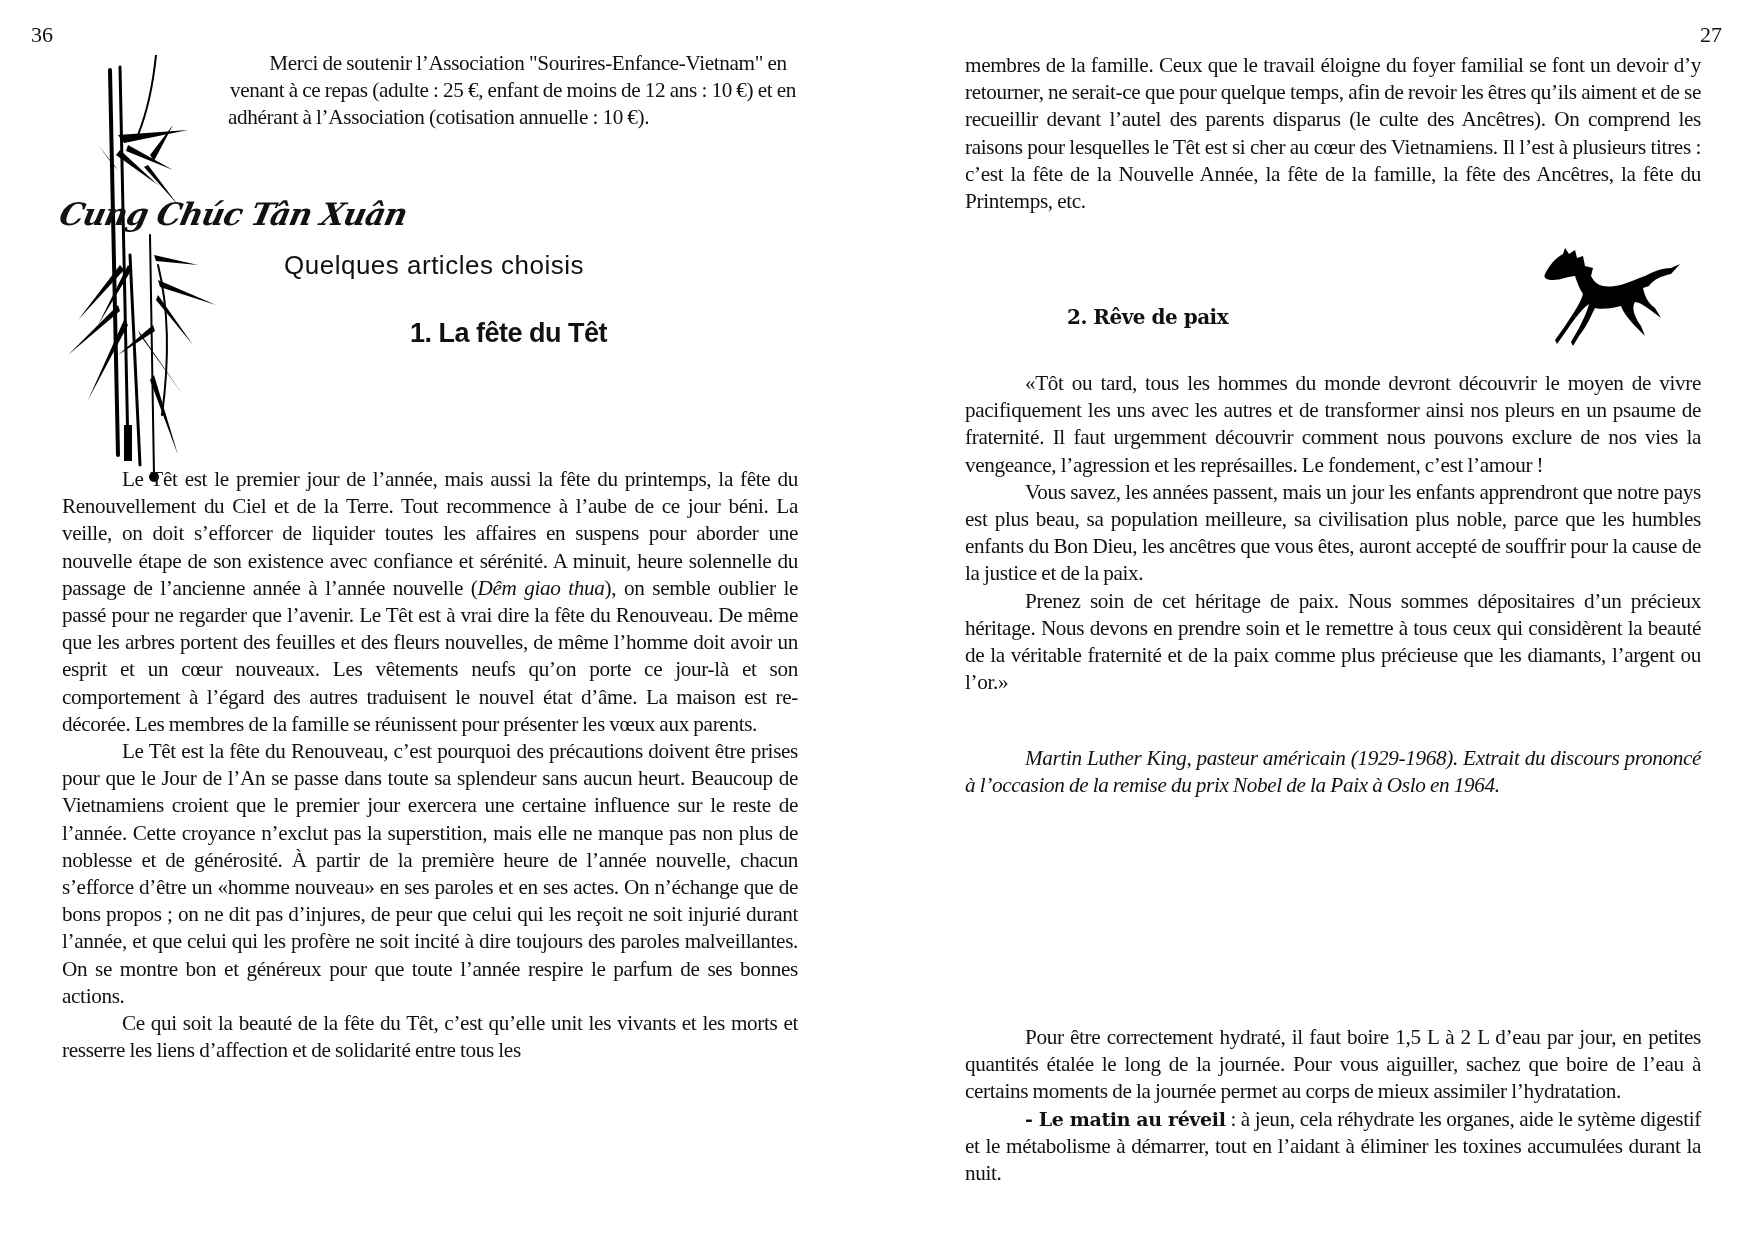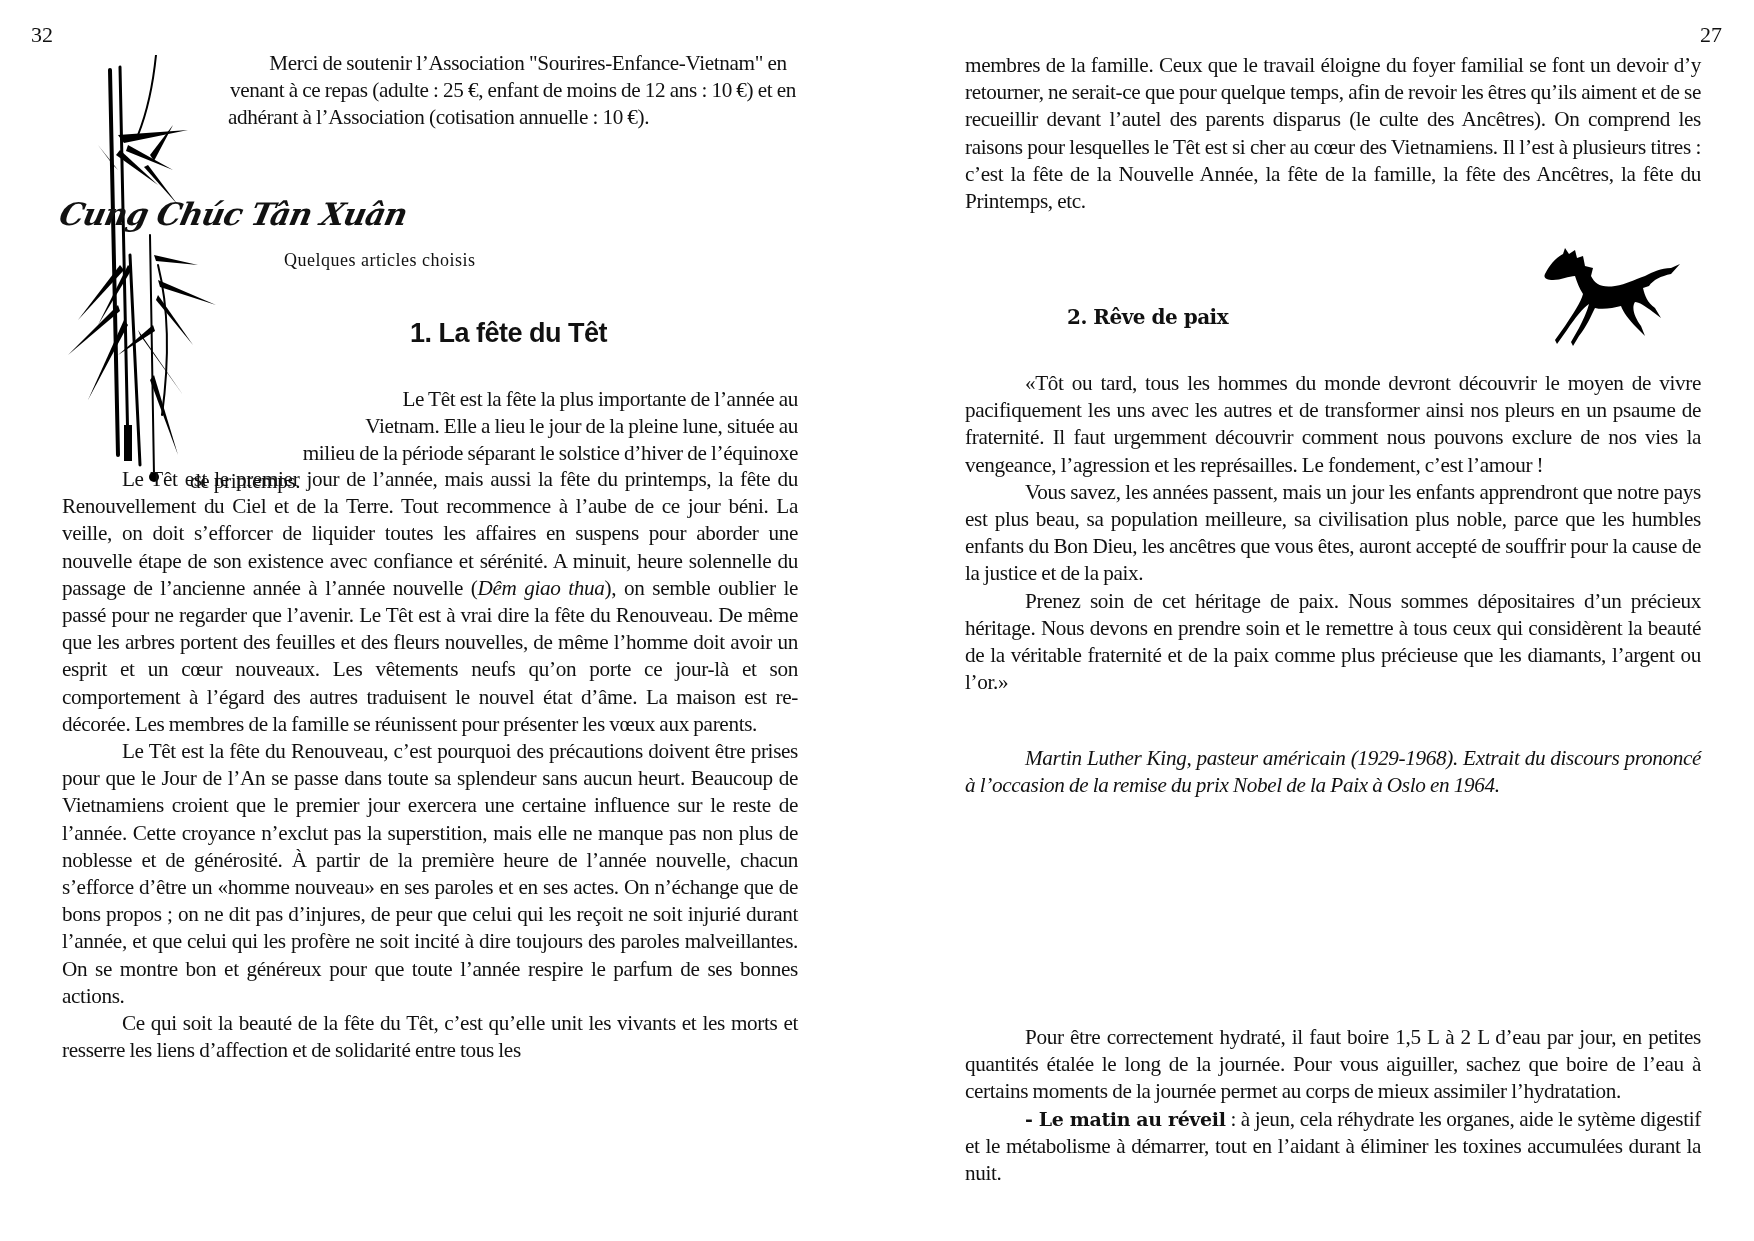--- a/index.html
+++ b/index.html
@@ -24,22 +24,22 @@
     
     .intro { left: 228px; top: 50px; width: 570px; text-align: right; text-align-last: left; }
     .intro p { text-indent: 30px; text-align: justify; }
 
     .cung {
       position: absolute; left: 60px; top: 196px; font-size: 31px;
       font-family: "DejaVu Serif", serif; font-style: italic; font-weight: bold;
       letter-spacing: -1px; transform: skewX(-12deg);
     }
     .quelques {
-      position: absolute; left: 284px; top: 250px; font-size: 18px;
-      font-family: Liberation Serif, serif; letter-spacing: 0.5px;
+      position: absolute; left: 284px; top: 250px; font-size: 26px;
+      font-family: Liberation Sans, sans-serif; letter-spacing: 0.5px;
     }
     .h-tet {
       position: absolute; left: 410px; top: 318px; font-size: 27px; font-weight: bold;
       font-family: Liberation Sans, sans-serif; letter-spacing: -0.5px;
     }
     .tet-lead { left: 190px; top: 386px; width: 608px; }
     .tet-lead .a { padding-left: 118px; text-align: right; }
     .tet-lead .b { padding-left: 42px; }
     .tet-lead .c { padding-left: 12px; }
     .tet-lead .d { padding-left: 0; }
@@ -61,21 +61,21 @@
     .eau { left: 88px; top: 1024px; width: 736px; }
     .eau strong { font-family: "DejaVu Serif", serif; font-size: 19px; }
 
     .bamboo { position: absolute; left: 58px; top: 55px; width: 180px; height: 430px; }
     .horse { position: absolute; left: 1535px; top: 246px; width: 150px; height: 105px; }
   </style>
 </head>
 <body>
 
 <div class="page page-left">
-  <div class="page-num">32</div>
+  <div class="page-num">36</div>
 
   <svg class="bamboo" viewBox="0 0 180 430">
     <g stroke="#000" fill="none" stroke-linecap="round">
       <path d="M52 15 L60 400" stroke-width="4"></path>
       <path d="M62 12 L70 395" stroke-width="3"></path>
       <path d="M72 200 L82 410" stroke-width="3"></path>
       <path d="M92 180 L96 420" stroke-width="2"></path>
       <path d="M98 0 C95 30 90 55 80 80" stroke-width="2"></path>
       <path d="M100 210 C110 250 112 300 104 360" stroke-width="2"></path>
     </g>
@@ -102,26 +102,20 @@
   </svg>
 
   <div class="txt intro">
     <p style="text-indent:30px;text-align:center;">Merci de soutenir l’Association "Sourires-Enfance-Vietnam" en venant à ce repas (adulte : 25 €, enfant de moins de 12 ans : 10 €) et en adhérant à l’Association (cotisation annuelle : 10 €).</p>
   </div>
 
   <div class="cung">Cung Chúc Tân Xuân</div>
   <div class="quelques">Quelques articles choisis</div>
   <div class="h-tet">1. La fête du Têt</div>
 
-  <div class="txt tet-lead">
-    <p class="a" style="text-align:right">Le Têt est la fête la plus importante de l’année au</p>
-    <p class="b" style="text-align:right">Vietnam. Elle a lieu le jour de la pleine lune, située au</p>
-    <p class="c" style="text-align:right">milieu de la période séparant le solstice d’hiver de l’équinoxe</p>
-    <p class="d" style="text-align:left">de printemps.</p>
-  </div>
 
   <div class="txt tet-body">
     <p class="indent"><span>Le Têt est le premier jour de l’année, mais aussi la fête du printemps, la fête du Renouvellement du Ciel et de la Terre. Tout recommence à l’aube de ce jour béni. La veille, on doit s’efforcer de liquider toutes les affaires en suspens pour aborder une nouvelle étape de son existence avec confiance et sérénité. A minuit, heure solennelle du passage de l’ancienne année à l’année nouvelle (</span><em>Dêm giao thua</em><span>), on semble oublier le passé pour ne regarder que l’avenir. Le Têt est à vrai dire la fête du Renouveau. De même que les arbres portent des feuilles et des fleurs nouvelles, de même l’homme doit avoir un esprit et un cœur nouveaux. Les vêtements neufs qu’on porte ce jour-là et son comportement à l’égard des autres traduisent le nouvel état d’âme. La maison est re-décorée. Les membres de la famille se réunissent pour présenter les vœux aux parents.</span></p>
     <p class="indent">Le Têt est la fête du Renouveau, c’est pourquoi des précautions doivent être prises pour que le Jour de l’An se passe dans toute sa splendeur sans aucun heurt. Beaucoup de Vietnamiens croient que le premier jour exercera une certaine influence sur le reste de l’année. Cette croyance n’exclut pas la superstition, mais elle ne manque pas non plus de noblesse et de générosité. À partir de la première heure de l’année nouvelle, chacun s’efforce d’être un «homme nouveau» en ses paroles et en ses actes. On n’échange que de bons propos ; on ne dit pas d’injures, de peur que celui qui les reçoit ne soit injurié durant l’année, et que celui qui les profère ne soit incité à dire toujours des paroles malveillantes. On se montre bon et généreux pour que toute l’année respire le parfum de ses bonnes actions.</p>
     <p class="indent">Ce qui soit la beauté de la fête du Têt, c’est qu’elle unit les vivants et les morts et resserre les liens d’affection et de solidarité entre tous les</p>
   </div>
 </div>
 
 <div class="page page-right">
   <div class="page-num">27</div>

